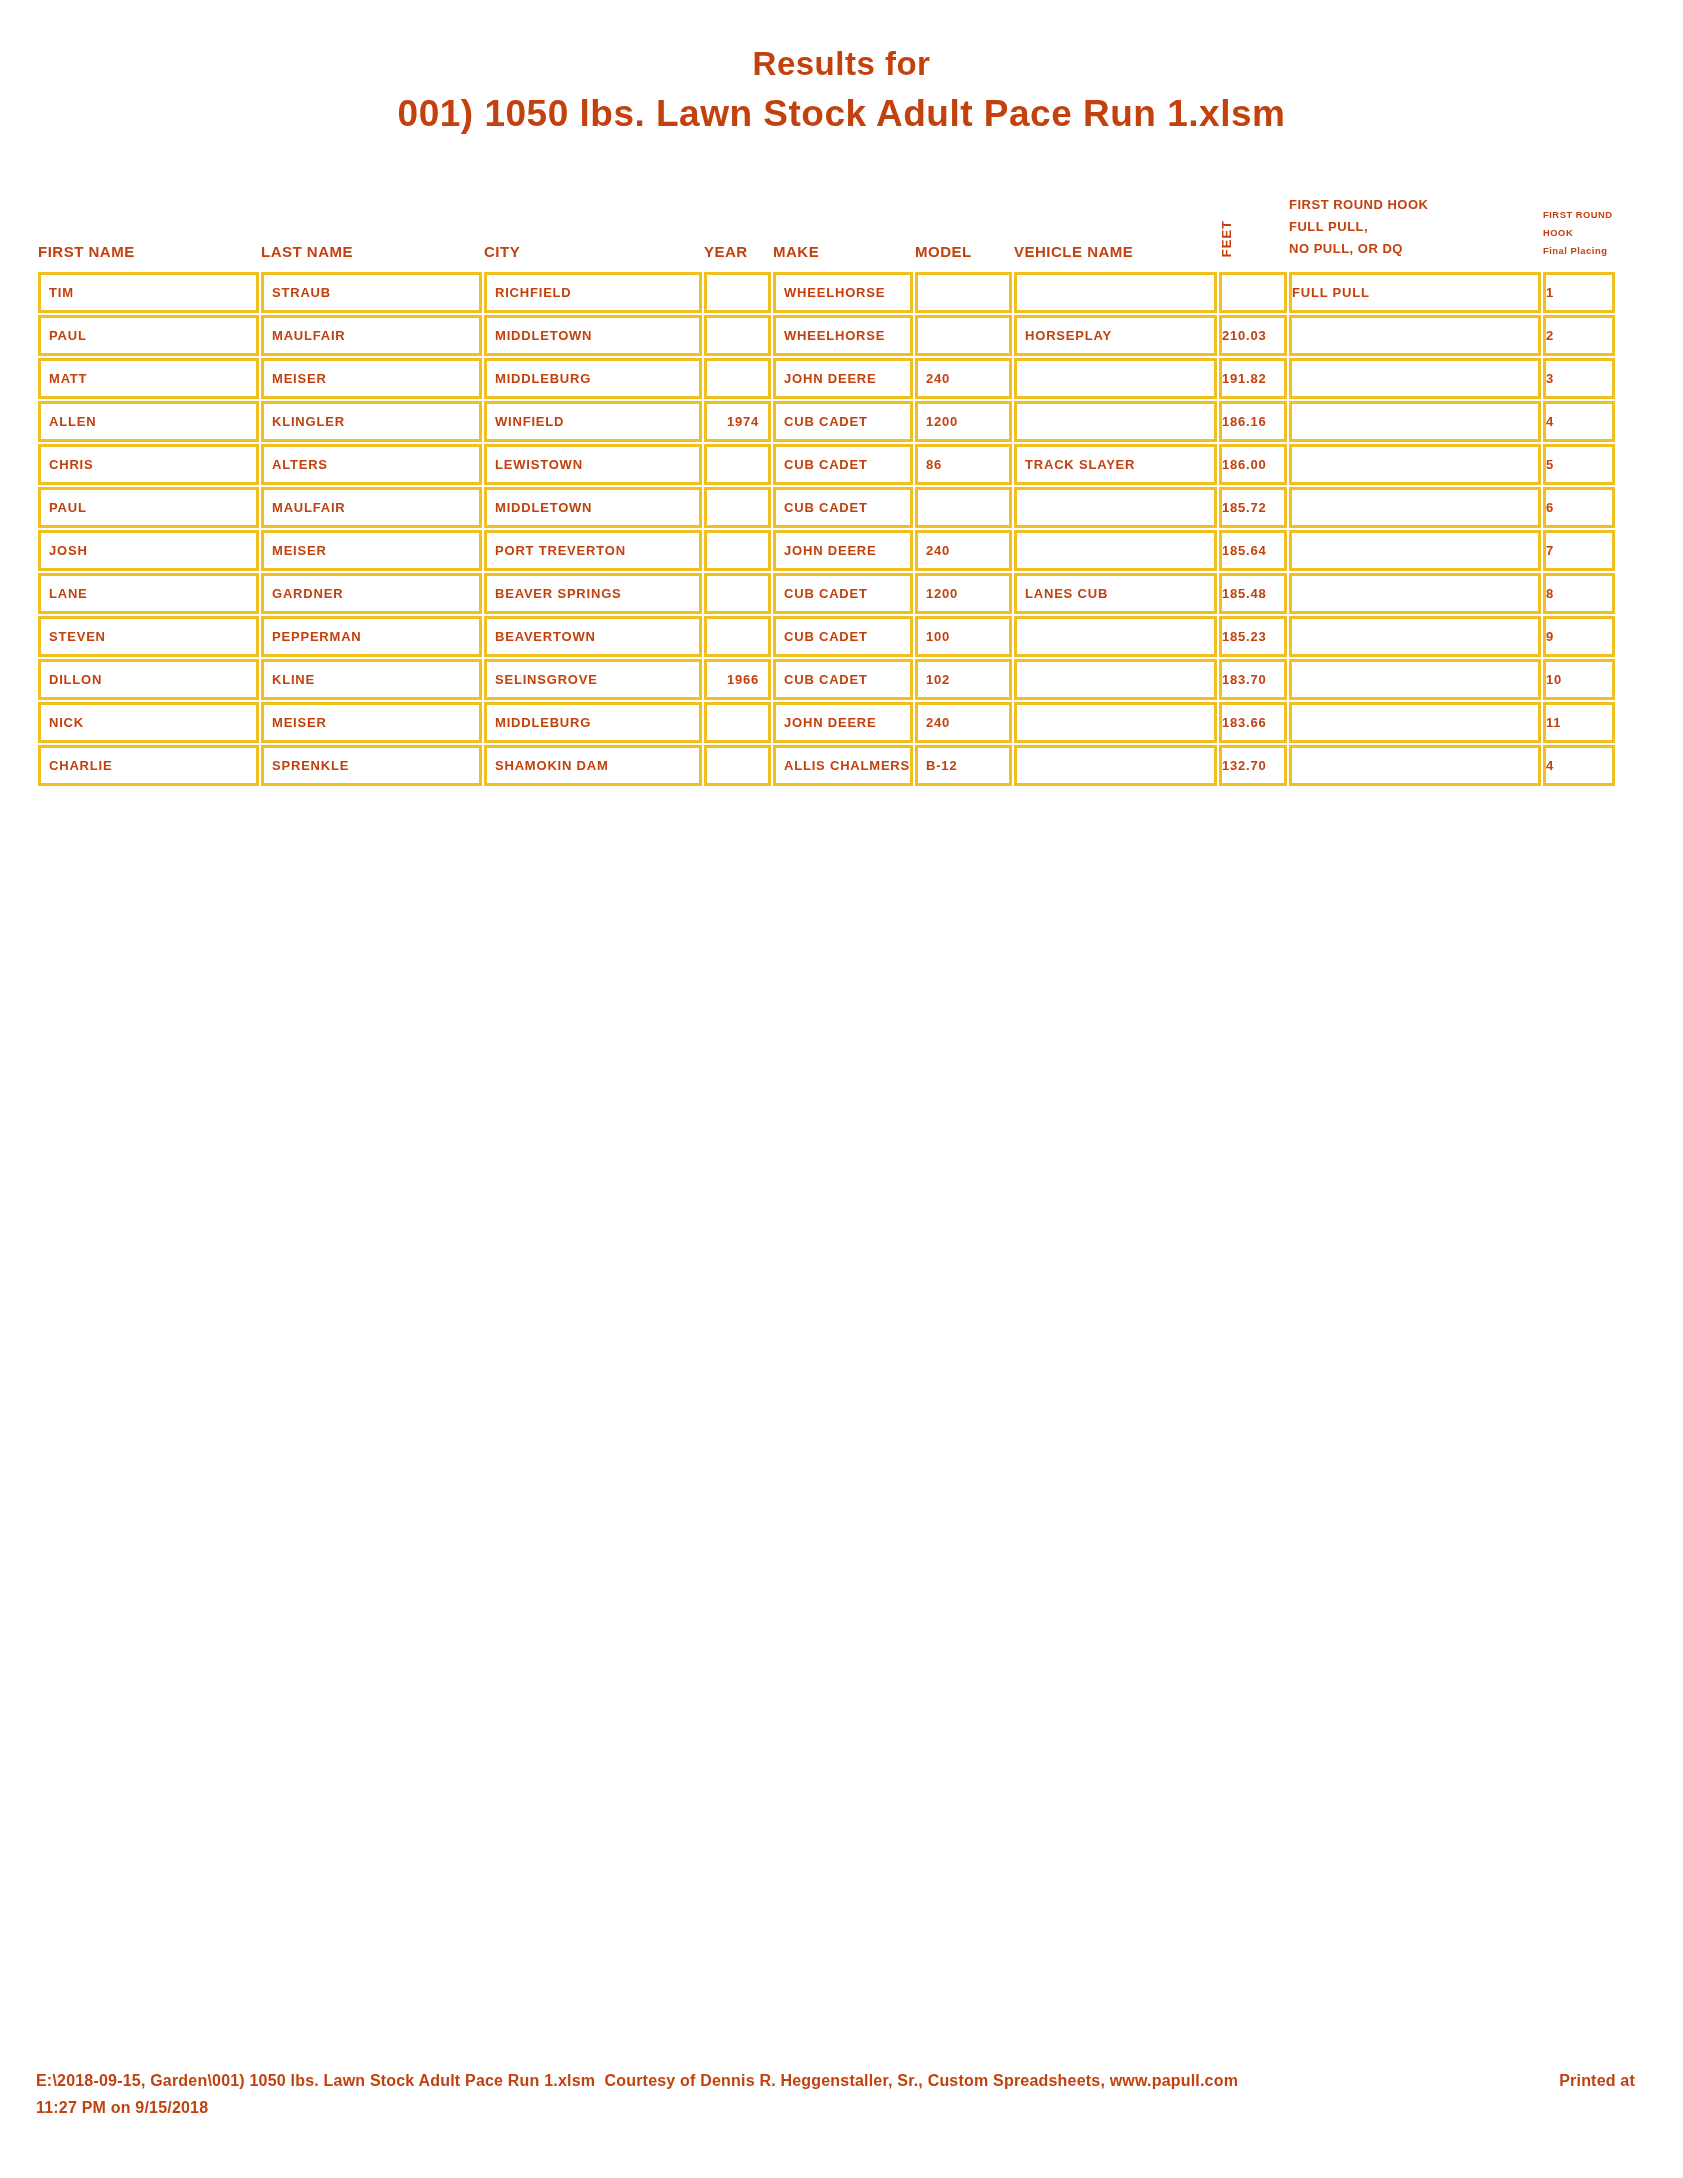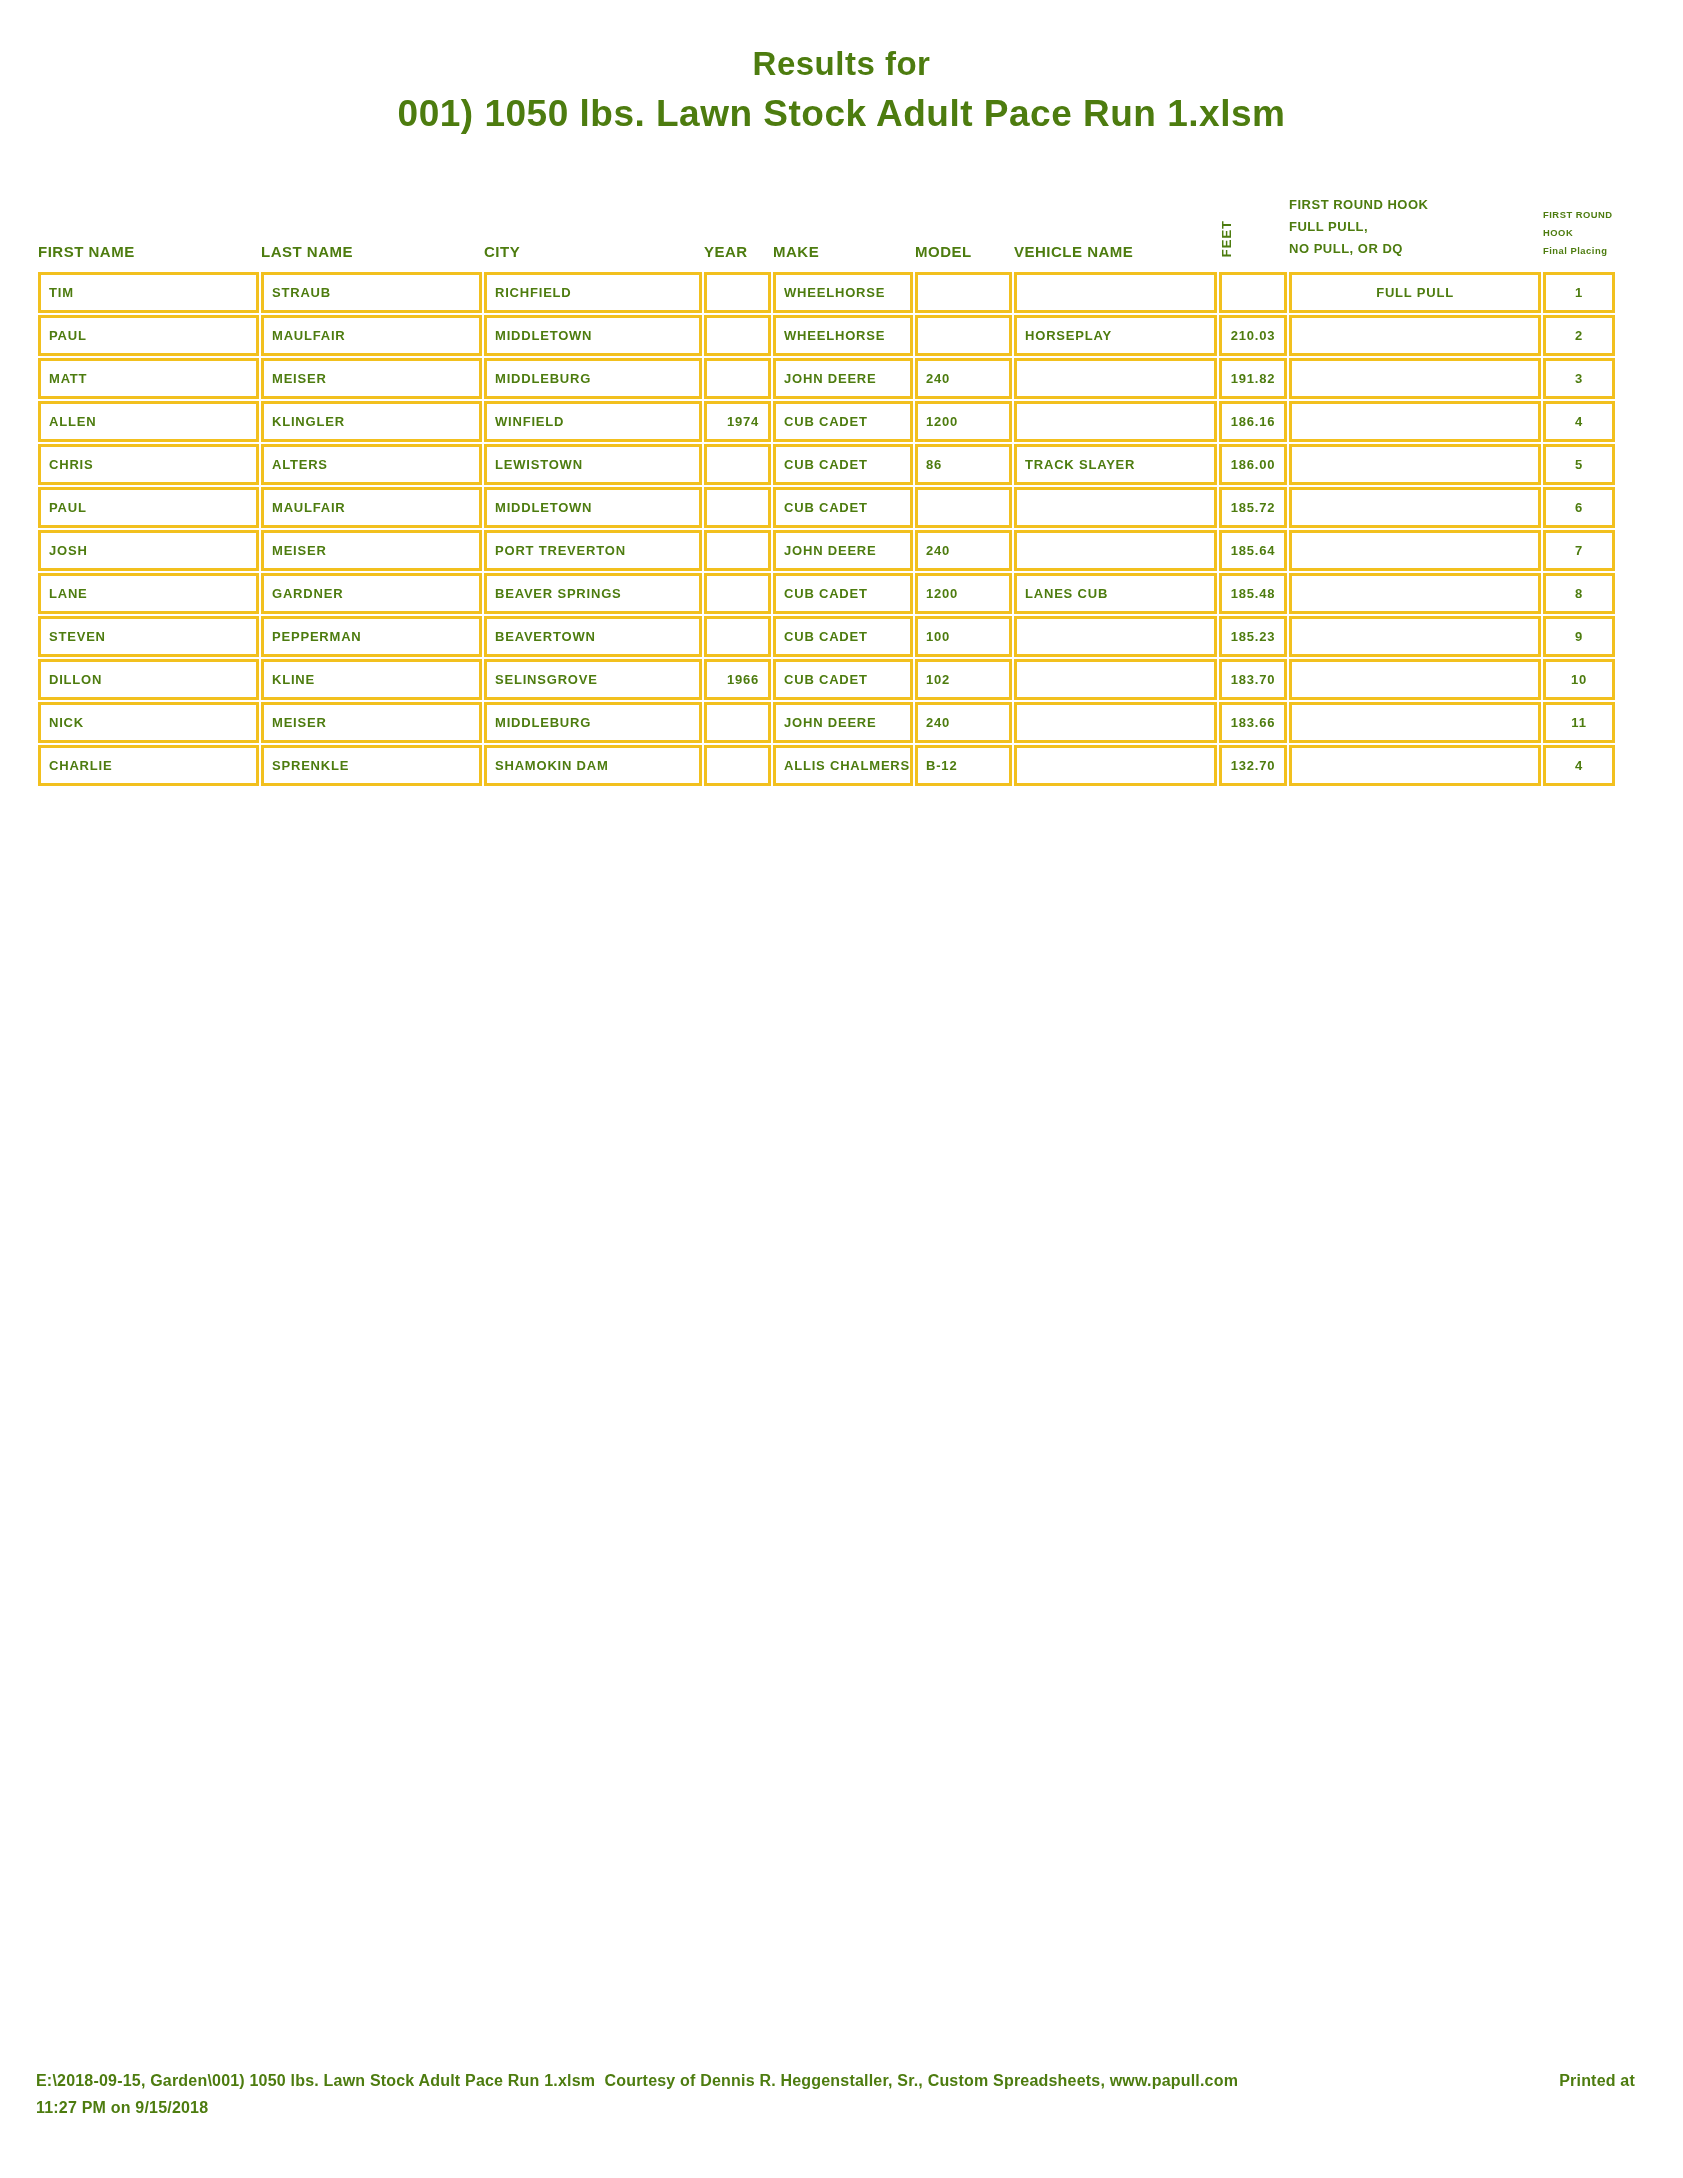--- a/index.html
+++ b/index.html
@@ -5,21 +5,21 @@
   html, body {
     margin: 0;
     padding: 0;
     background: #ffffff;
   }
   .page {
     position: relative;
     width: 1683px;
     height: 2178px;
     background: #ffffff;
-    color: #4d7c0f;
+    color: #c2410c;
     font-family: "Liberation Sans", sans-serif;
     overflow: hidden;
   }
   
   .title-block { text-align: center; }
   .title1 {
     padding-top: 45px;
     font-size: 33px;
     font-weight: bold;
     letter-spacing: 0.5px;
@@ -83,21 +83,21 @@
     line-height: 35px;
     padding: 0 0 0 8px;
     font-size: 13px;
     font-weight: bold;
     letter-spacing: 0.8px;
     white-space: nowrap;
     overflow: visible;
     background: #ffffff;
   }
   tbody td.cell-year { padding-left: 20px; }
-  tbody td.center { text-align: center; padding: 0; margin-left: 24px; }
+  tbody td.center { padding: 0; margin-left: 24px; }
   
   .footer {
     position: absolute;
     left: 36px;
     right: 48px;
     top: 2067px;
     font-size: 16px;
     font-weight: bold;
     letter-spacing: 0.2px;
     line-height: 27px;

